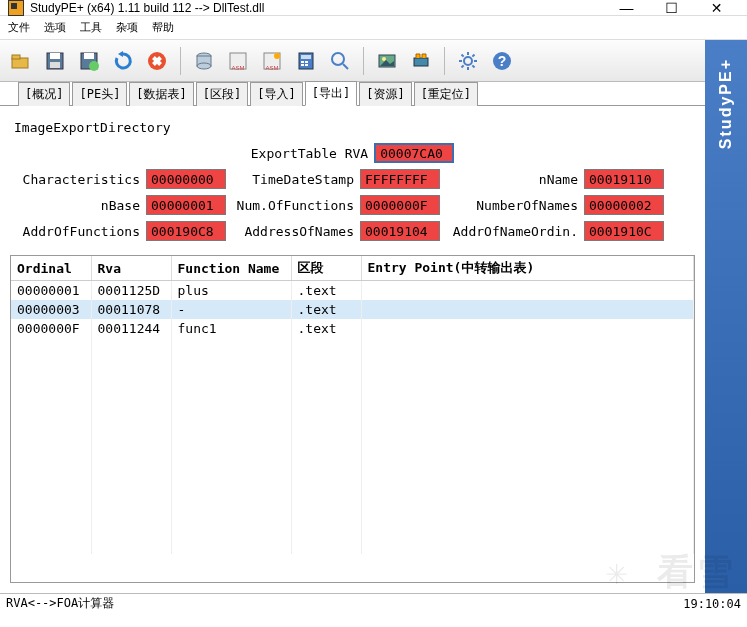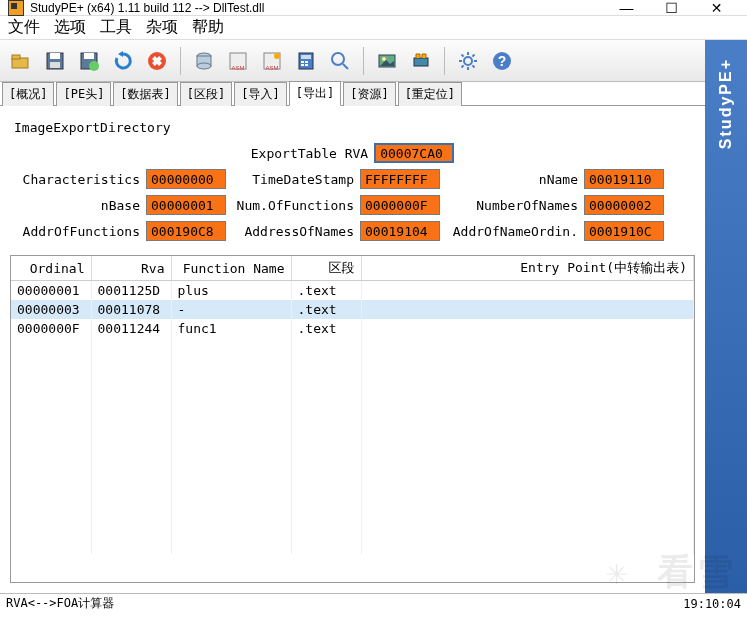--- a/index.html
+++ b/index.html
@@ -4,44 +4,44 @@
 <style>
 * { box-sizing: border-box; margin: 0; padding: 0; }
 body { font-family: "Microsoft YaHei", SimSun, sans-serif; font-size: 12px; background: #fff; width: 747px; height: 627px; overflow: hidden; position: relative; }
 .titlebar { height: 16px; background: #fff; border-bottom: 1px solid #ddd; display: flex; align-items: center; padding: 0 8px; }
 .titlebar .app-icon { width: 16px; height: 16px; background: #f0a020; margin-right: 6px; border: 1px solid #333; position: relative; }
 .titlebar .app-icon::after { content: ""; position: absolute; width: 6px; height: 6px; background: #333; top: 2px; left: 2px; }
 .titlebar .title-text { flex: 1; font-size: 12px; color: #000; }
 .titlebar .win-controls { display: flex; gap: 0; }
 .titlebar .win-btn { width: 45px; height: 28px; display: flex; align-items: center; justify-content: center; font-size: 14px; color: #000; cursor: pointer; }
 .menubar { height: 24px; display: flex; align-items: center; padding: 0 8px; gap: 14px; border-bottom: 1px solid #ddd; }
-.menubar .menu-item { font-size: 16px; cursor: pointer; text-decoration: underline; text-decoration-color: transparent; }
+.menubar .menu-item { font-size: 11px; cursor: pointer; text-decoration: underline; text-decoration-color: transparent; }
 .main-area { display: flex; height: calc(100% - 30px - 24px - 20px); }
 .content { flex: 1; display: flex; flex-direction: column; }
 .side-panel { width: 42px; background: linear-gradient(to bottom, #4a7fc8, #2a5fa8); display: flex; flex-direction: column; align-items: center; padding-top: 8px; color: #fff; }
 .side-panel .vtext { writing-mode: vertical-rl; text-orientation: mixed; font-size: 16px; font-weight: bold; letter-spacing: 2px; transform: rotate(180deg); margin-top: 10px; }
 .toolbar { height: 42px; background: linear-gradient(to bottom, #fdfdfd, #e8e8e8); border-bottom: 1px solid #bbb; display: flex; align-items: center; padding: 0 6px; gap: 4px; }
 .toolbar .tbtn { width: 30px; height: 30px; display: flex; align-items: center; justify-content: center; cursor: pointer; border-radius: 3px; }
 .toolbar .sep { width: 1px; height: 28px; background: #bbb; margin: 0 4px; }
-.tabbar { height: 24px; display: flex; align-items: flex-end; padding: 0 2px; gap: 2px; border-bottom: 1px solid #999; }
+.tabbar { height: 24px; display: flex; align-items: flex-end; padding: 0 18px; gap: 2px; border-bottom: 1px solid #999; }
 .tabbar .tab { padding: 3px 6px; border: 1px solid #999; border-bottom: none; background: #f0f0f0; font-size: 12px; cursor: pointer; font-family: SimSun, monospace; position: relative; top: 1px; }
 .tabbar .tab.active { background: #fff; border-bottom: 1px solid #fff; font-weight: normal; }
 .pane { flex: 1; padding: 10px; font-family: SimSun, monospace; font-size: 13px; display: flex; flex-direction: column; }
 .section-label { margin: 4px 0 8px 4px; }
 .field-row { display: flex; align-items: flex-start; margin-bottom: 6px; gap: 8px; }
 .field-group { display: flex; align-items: center; gap: 6px; }
 .field-label { text-align: right; display: inline-block; }
 .lbl-w1 { width: 130px; }
 .lbl-w2 { width: 120px; }
 .lbl-w3 { width: 130px; }
-.field-input { font-family: SimSun, monospace; font-size: 13px; padding: 2px 4px; border: 1px solid #7a7a7a; background: #f97316; width: 80px; height: 20px; }
+.field-input { font-family: SimSun, monospace; font-size: 13px; padding: 2px 4px; border: 1px solid #7a7a7a; background: #ef4444; width: 80px; height: 20px; }
 .field-input.hl { border: 2px solid #3a6fb0; }
 .table-wrap { flex: 1; border: 1px solid #999; margin-top: 8px; overflow: hidden; background: #fff; }
 .etable { width: 100%; border-collapse: collapse; font-family: SimSun, monospace; font-size: 13px; }
-.etable th { text-align: right; font-weight: normal; padding: 3px 6px; border-right: 1px solid #ddd; border-bottom: 1px solid #ccc; background: #fff; }
+.etable th { text-align: left; font-weight: bold; padding: 3px 6px; border-right: 1px solid #ddd; border-bottom: 1px solid #ccc; background: #fff; }
 .etable td { padding: 2px 6px; border-right: 1px solid #eee; height: 18px; }
 .etable tr.sel td { background: #d6e9f8; }
 .etable tr.blank td { height: 18px; }
 .statusbar { height: 20px; border-top: 1px solid #bbb; display: flex; align-items: center; padding: 0 6px; font-size: 12px; font-family: SimSun, monospace; justify-content: space-between; }
 .watermark { position: absolute; right: 10px; bottom: 30px; font-size: 36px; color: rgba(0,0,0,0.08); font-weight: bold; pointer-events: none; letter-spacing: 4px; font-family: Liberation Mono, monospace; }
 svg { display: block; }
 </style>
 </head>
 <body>
 

